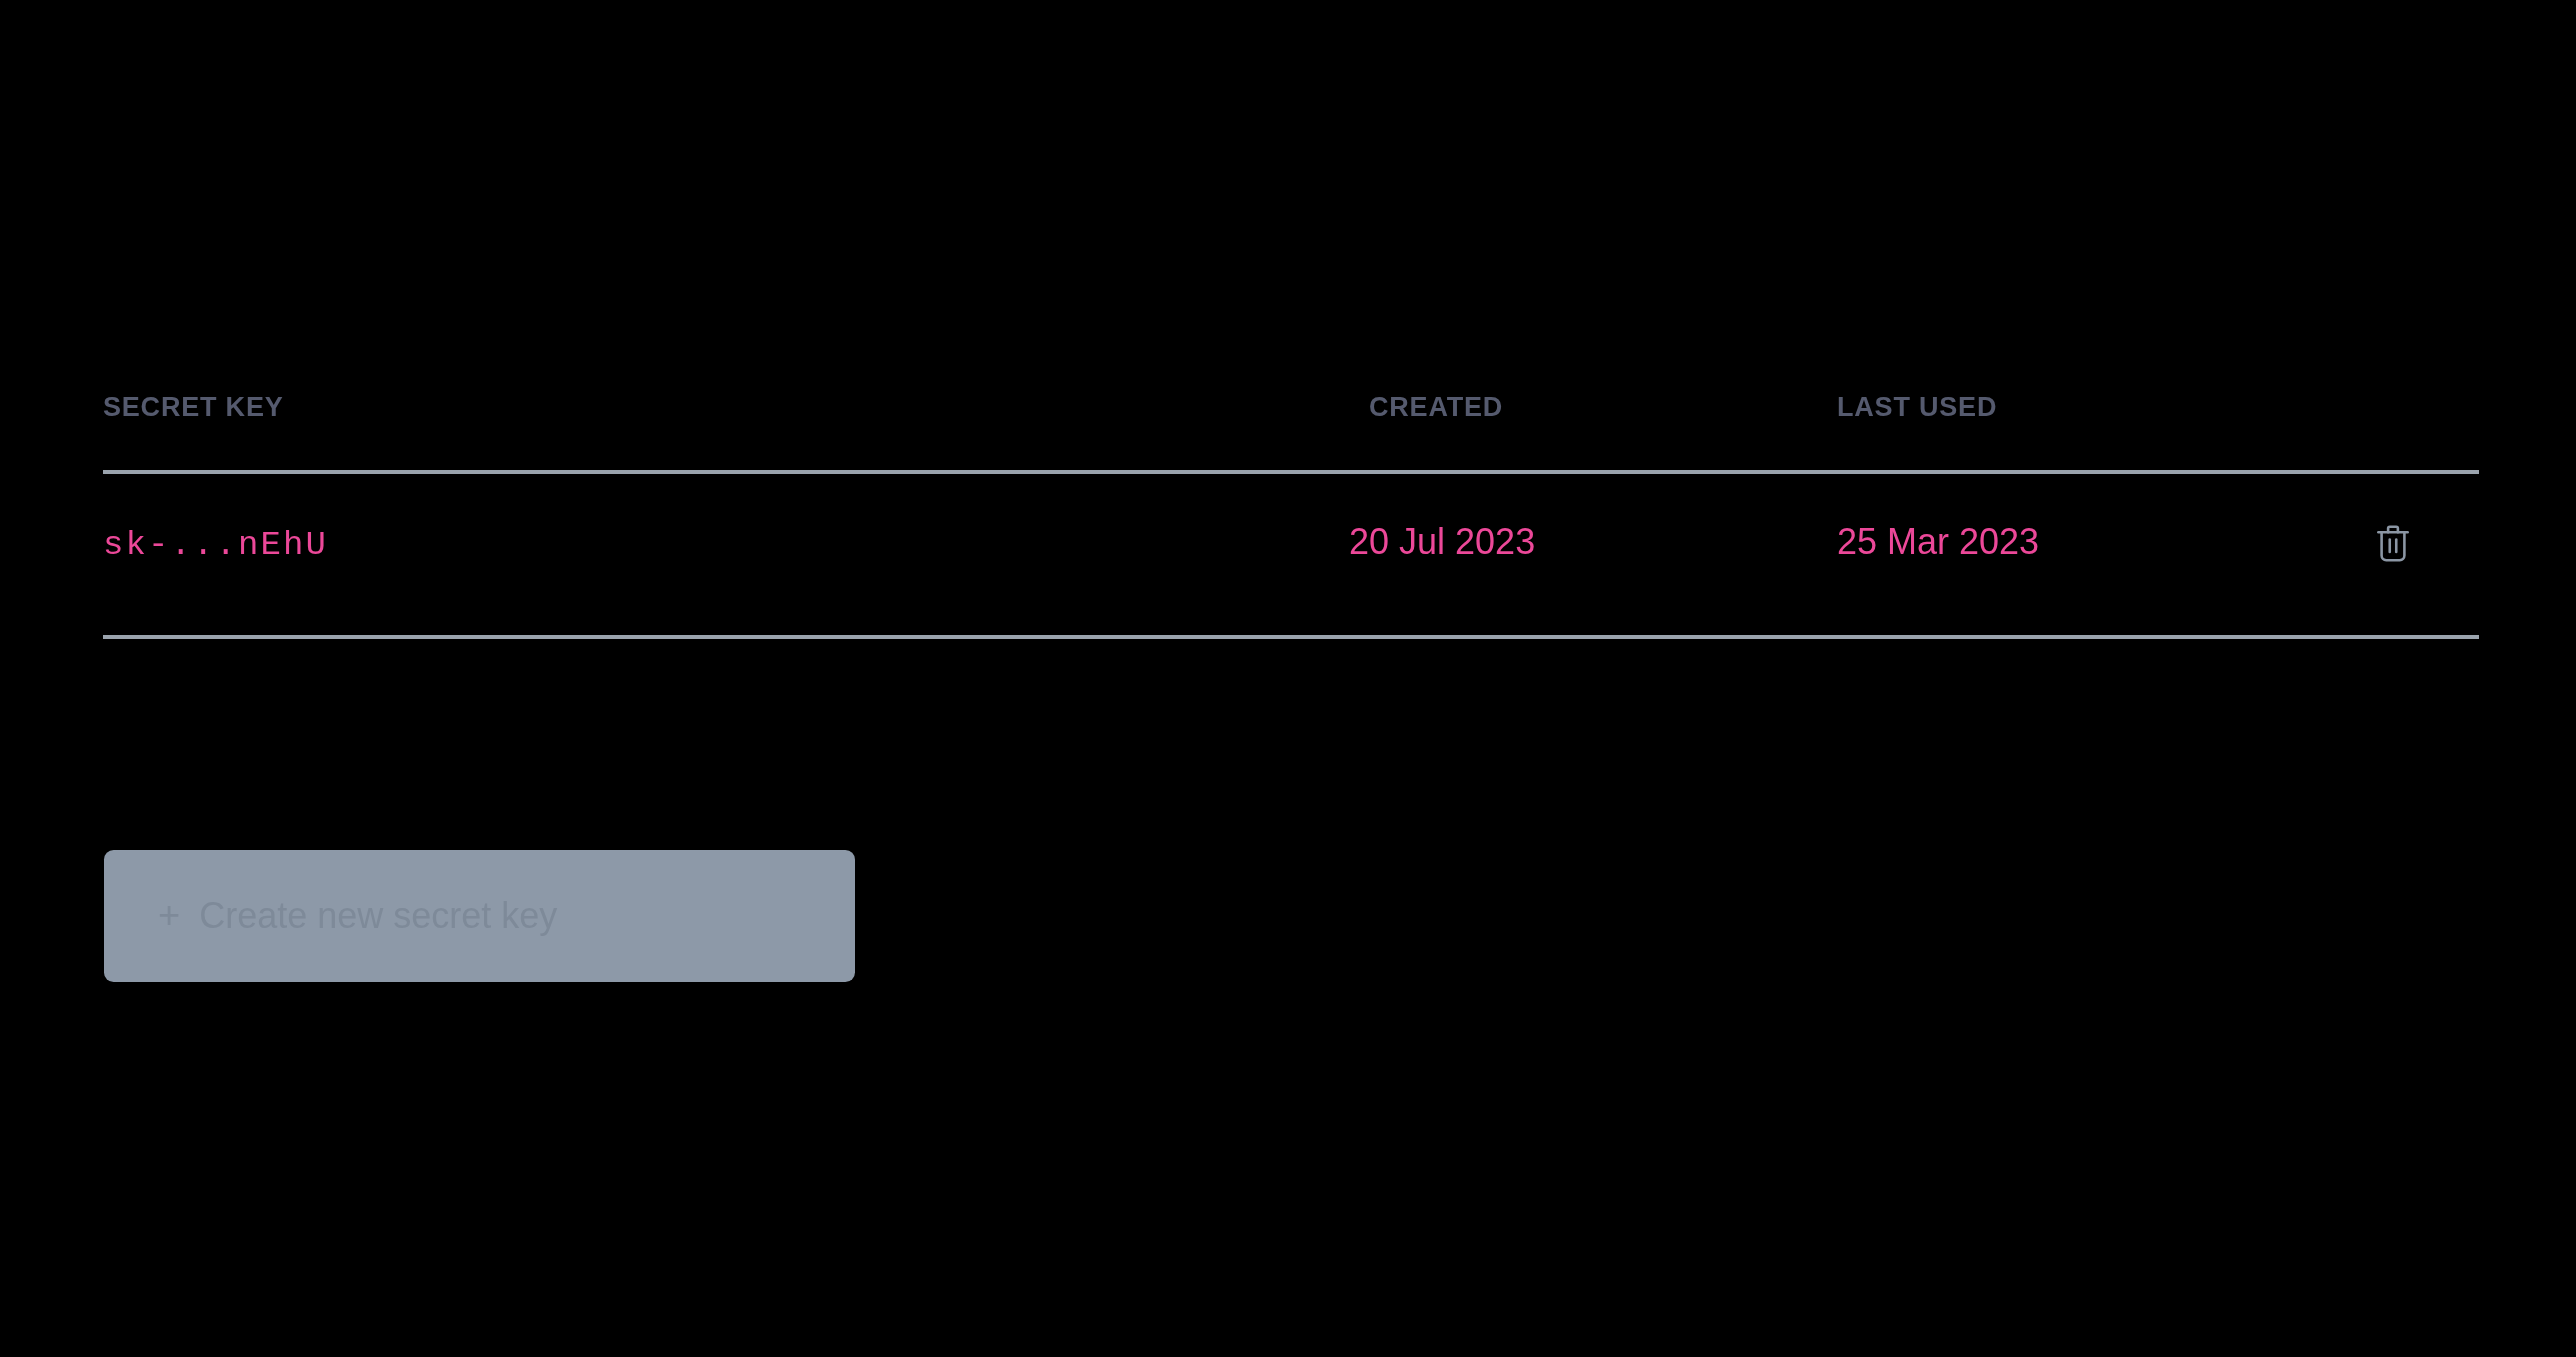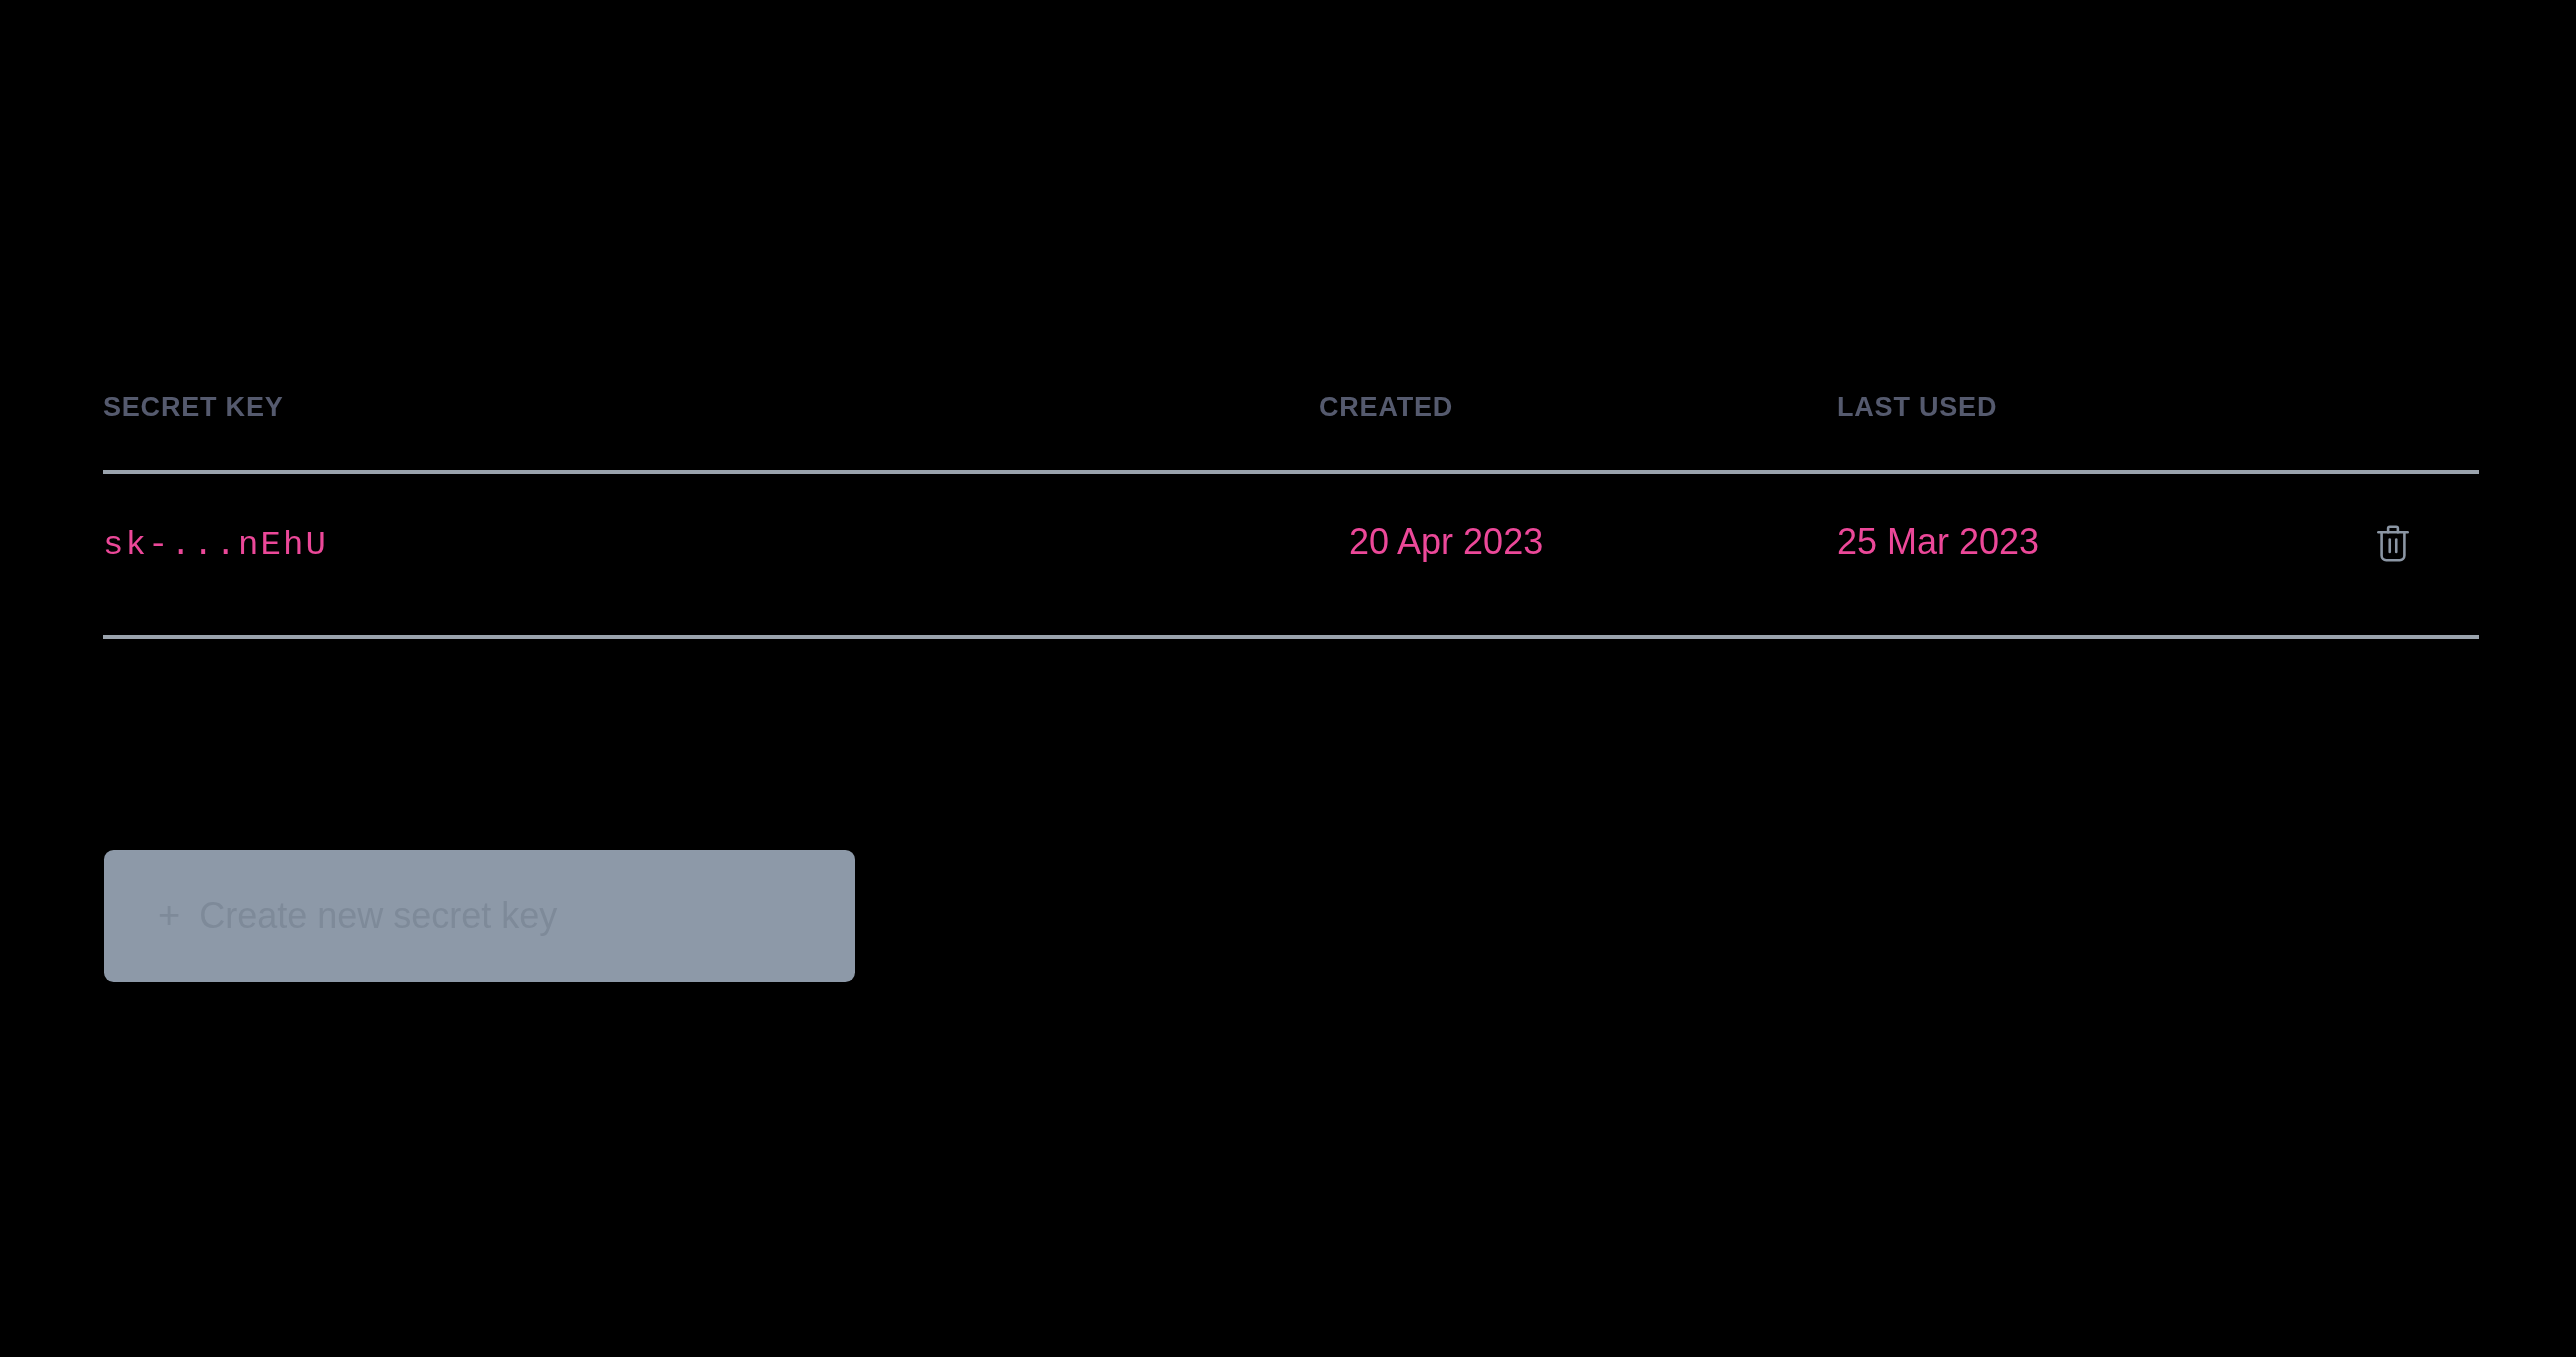--- a/index.html
+++ b/index.html
@@ -40,21 +40,21 @@
     position: absolute;
     bottom: 47px;
     font-size: 27px;
     font-weight: 700;
     letter-spacing: 0.8px;
     color: #555a6e;
     white-space: nowrap;
     text-transform: uppercase;
   }
   .th.col-key     { left: 0px; }
-  .th.col-created { left: 1216px; }
+  .th.col-created { left: 1266px; }
   .th.col-last    { left: 1734px; }
 
   .divider {
     height: 4.1px;
     background: #9aa3ad;
     width: 100%;
   }
 
   .row {
     position: relative;
@@ -136,21 +136,21 @@
     <div class="table-head">
       <div class="th col-key">SECRET KEY</div>
       <div class="th col-created">CREATED</div>
       <div class="th col-last">LAST USED</div>
     </div>
 
     <div class="divider"></div>
 
     <div class="row">
       <div class="cell col-key">sk-...nEhU</div>
-      <div class="cell col-created">20 Apr 2023</div>
+      <div class="cell col-created">20 Jul 2023</div>
       <div class="cell col-last">25 Mar 2023</div>
       <div class="cell col-delete">
         <span>
           <svg width="38" height="43" viewBox="0 0 28 31" fill="none" stroke="#8b96a4" stroke-width="1.9" stroke-linecap="round" stroke-linejoin="round">
             <path d="M3.2 7.2 H24.8"></path>
             <path d="M10.4 7.2 V4.3 a1.2 1.2 0 0 1 1.2-1.2 h4.8 a1.2 1.2 0 0 1 1.2 1.2 V7.2"></path>
             <path d="M5.6 7.2 V24.4 a3.4 3.4 0 0 0 3.4 3.4 h10 a3.4 3.4 0 0 0 3.4-3.4 V7.2"></path>
             <path d="M11.6 12.6 V21.8"></path>
             <path d="M16.4 12.6 V21.8"></path>
           </svg>

